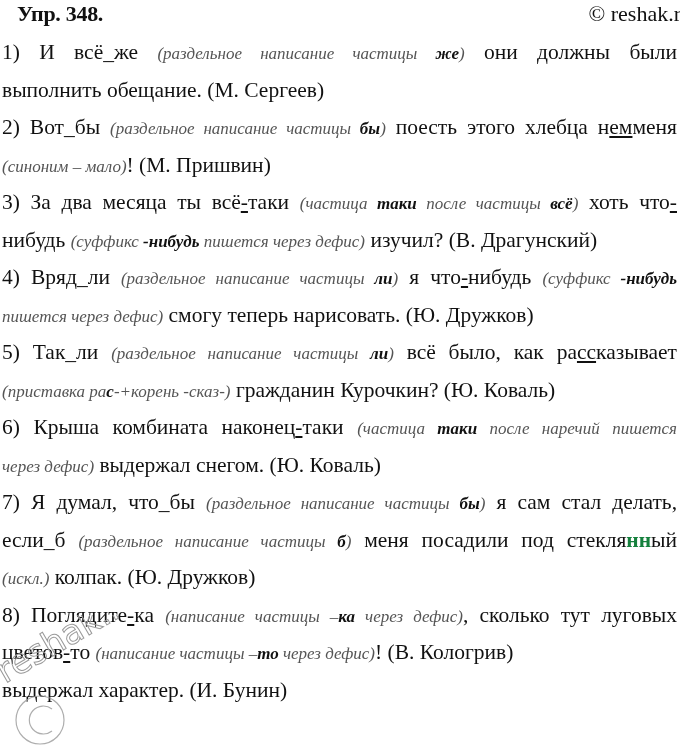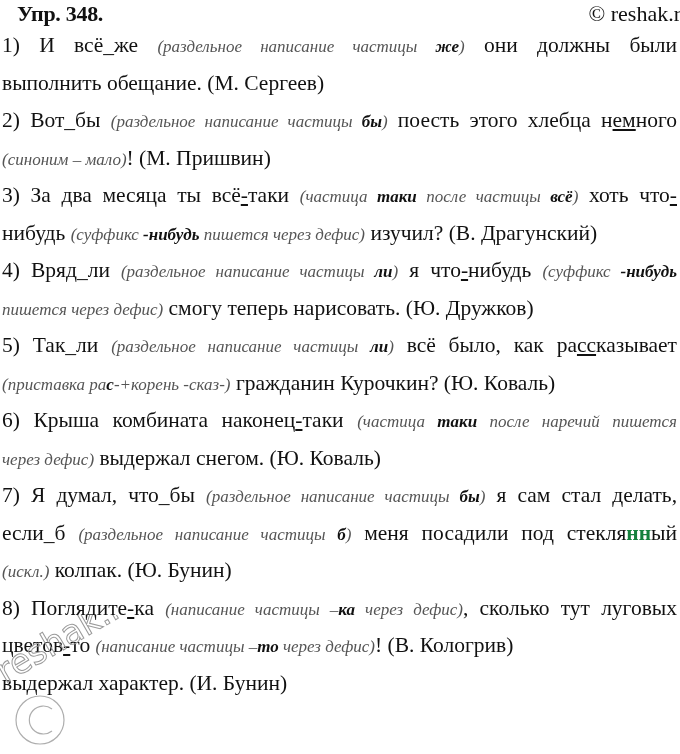--- a/index.html
+++ b/index.html
@@ -2,21 +2,21 @@
 <html><head>
 <meta charset="utf-8">
 <style>
   html, body { margin: 0; padding: 0; background: #ffffff; }
   body { width: 680px; height: 754px; position: relative; overflow: hidden;
          font-family: "Liberation Serif", "DejaVu Serif", serif; color: #111; }
   .header { position: absolute; left: 15px; top: 0; width: 680px; height: 30px; text-align: center; }
   .title { position: absolute; left: 2px; top: 1px; font-weight: bold; font-size: 22px; letter-spacing: -0.3px; }
   .copyright { position: absolute; right: 3px; top: 1px; font-size: 22px; }
   .content { position: absolute; left: 2px; top: 30px; width: 675px; }
-  .line { height: 37.5px; line-height: 30px; font-size: 21.5px; white-space: nowrap; overflow: hidden; }
+  .line { height: 37.5px; line-height: 45px; font-size: 21.5px; white-space: nowrap; overflow: hidden; }
   .just { text-align: justify; text-align-last: justify; white-space: normal; }
   .c { font-style: italic; color: #555; font-size: 17px; text-align: right; }
   .c b { color: #111; }
   .u { text-decoration: underline; }
   .g { color: #15803d; font-weight: bold; }
   .watermark { position: absolute; left: 0; top: 615px; width: 140px; height: 140px; pointer-events: none; }
 </style>
 </head>
 <body>
 
@@ -24,21 +24,21 @@
   <div class="title">Упр. 348.</div>
   <div class="copyright">© reshak.ru</div>
 </div>
 
 <div class="content" id="content">
     <div>
       <div class="line just"><span>1)</span><span> И всё_же </span><span class="c">(раздельное написание частицы </span><span class="c"><b>же</b></span><span class="c">)</span><span> они должны были</span></div>
       <div class="line"><span>выполнить обещание. (М. Сергеев)</span></div>
     </div>
     <div>
-      <div class="line just"><span>2)</span><span> Вот_бы </span><span class="c">(раздельное написание частицы </span><span class="c"><b>бы</b></span><span class="c">)</span><span> поесть этого хлебца н</span><span class="u">ем</span><span>ного</span></div>
+      <div class="line just"><span>2)</span><span> Вот_бы </span><span class="c">(раздельное написание частицы </span><span class="c"><b>бы</b></span><span class="c">)</span><span> поесть этого хлебца н</span><span class="u">ем</span><span>меня</span></div>
       <div class="line"><span class="c">(синоним – мало)</span><span>! (М. Пришвин)</span></div>
     </div>
     <div>
       <div class="line just"><span>3)</span><span> За два месяца ты всё</span><span class="u">-</span><span>таки </span><span class="c">(частица </span><span class="c"><b>таки</b></span><span class="c"> после частицы </span><span class="c"><b>всё</b></span><span class="c">)</span><span> хоть что</span><span class="u">-</span></div>
       <div class="line"><span>нибудь </span><span class="c">(суффикс </span><span class="c"><b>-нибудь</b></span><span class="c"> пишется через дефис)</span><span> изучил? (В. Драгунский)</span></div>
     </div>
     <div>
       <div class="line just"><span>4)</span><span> Вряд_ли </span><span class="c">(раздельное написание частицы </span><span class="c"><b>ли</b></span><span class="c">)</span><span> я что</span><span class="u">-</span><span>нибудь </span><span class="c">(суффикс </span><span class="c"><b>-нибудь</b></span></div>
       <div class="line"><span class="c">пишется через дефис)</span><span> смогу теперь нарисовать. (Ю. Дружков)</span></div>
     </div>
@@ -46,21 +46,21 @@
       <div class="line just"><span>5)</span><span> Так_ли </span><span class="c">(раздельное написание частицы </span><span class="c"><b>ли</b></span><span class="c">)</span><span> всё было, как ра</span><span class="u">сс</span><span>казывает</span></div>
       <div class="line"><span class="c">(приставка ра</span><span class="c"><b>с</b></span><span class="c">-+корень -</span><span class="c">сказ</span><span class="c">-)</span><span> гражданин Курочкин? (Ю. Коваль)</span></div>
     </div>
     <div>
       <div class="line just"><span>6)</span><span> Крыша комбината наконец</span><span class="u">-</span><span>таки </span><span class="c">(частица </span><span class="c"><b>таки</b></span><span class="c"> после наречий пишется</span></div>
       <div class="line"><span class="c">через дефис)</span><span> выдержал снегом. (Ю. Коваль)</span></div>
     </div>
     <div>
       <div class="line just"><span>7)</span><span> Я думал, что_бы </span><span class="c">(раздельное написание частицы </span><span class="c"><b>бы</b></span><span class="c">)</span><span> я сам стал делать,</span></div>
       <div class="line just"><span>если_б </span><span class="c">(раздельное написание частицы </span><span class="c"><b>б</b></span><span class="c">)</span><span> меня посадили под стекля</span><span class="g">нн</span><span>ый</span></div>
-      <div class="line"><span class="c">(искл.)</span><span> колпак. (Ю. Бунин)</span></div>
+      <div class="line"><span class="c">(искл.)</span><span> колпак. (Ю. Дружков)</span></div>
     </div>
     <div>
       <div class="line just"><span>8)</span><span> Поглядите</span><span class="u">-</span><span>ка </span><span class="c">(написание частицы –</span><span class="c"><b>ка</b></span><span class="c"> через дефис)</span><span>, сколько тут луговых</span></div>
       <div class="line"><span>цветов</span><span class="u">-</span><span>то </span><span class="c">(написание частицы –</span><span class="c"><b>то</b></span><span class="c"> через дефис)</span><span>! (В. Кологрив)</span></div>
     </div>
     <div>
       <div class="line"><span>выдержал характер. (И. Бунин)</span></div>
     </div>
   </div>
 

